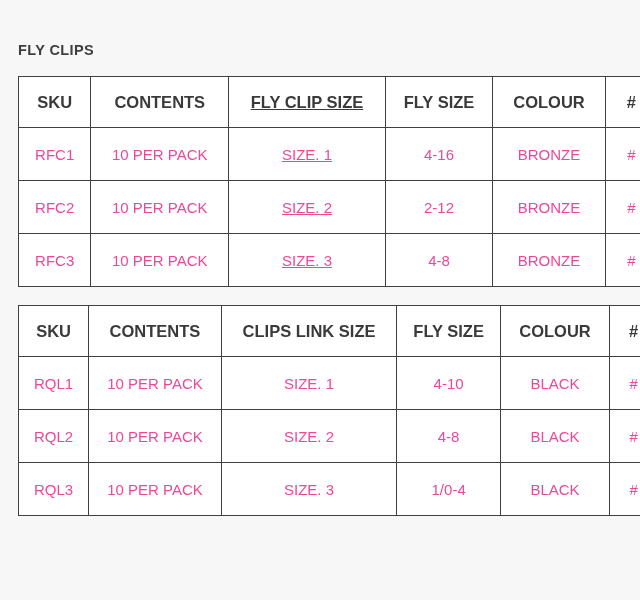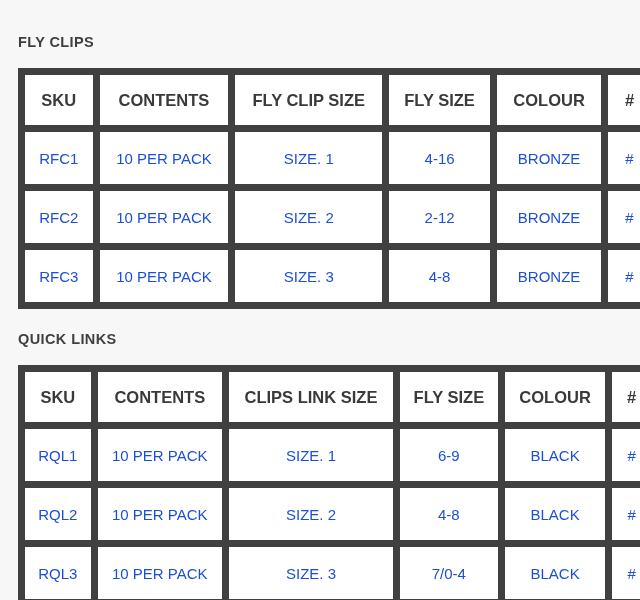--- a/index.html
+++ b/index.html
@@ -12,21 +12,21 @@
     background: #f7f7f7;
     font-family: "Liberation Sans", sans-serif;
     color: #3c3c3c;
     overflow: hidden;
   }
   .page {
     position: relative;
     width: 640px;
     height: 600px;
     box-sizing: border-box;
-    padding: 8px 0 0 18px;
+    padding: 16px 0 0 18px;
   }
   .section-title {
     font-size: 14.5px;
     font-weight: bold;
     letter-spacing: 0.4px;
     color: #3f3f3f;
     margin: 0;
   }
   .title-fly {
     padding-top: 26px;
@@ -35,44 +35,44 @@
     padding-top: 22px;
   }
   table.spec {
     border-collapse: collapse;
     margin-top: 18px;
     background: #ffffff;
     table-layout: fixed;
   }
   table.spec th,
   table.spec td {
-    border: 7px solid #404040;
+    border: 1px solid #404040;
     background: #ffffff;
     text-align: center;
     vertical-align: middle;
     white-space: nowrap;
   }
   table.spec th {
     font-size: 16.5px;
     font-weight: bold;
     color: #3a3a3a;
     height: 50px;
     padding: 0 12px;
   }
   table.spec td {
     font-size: 15px;
     font-weight: normal;
-    color: #1d4ed8;
+    color: #ec4899;
     height: 52px;
     padding: 0 12px;
   }
   
   .t-fly .c0 { width: 62px; }
   .t-fly .c1 { width: 144px; }
-  .t-fly .c2 { width: 166px; }
+  .t-fly .c2 { width: 166px; text-decoration: underline; }
   .t-fly .c3 { width: 104px; }
   .t-fly .c4 { width: 116px; }
   .t-fly .c5 { width: 60px; }
   
   .t-quick .c0 { width: 62px; }
   .t-quick .c1 { width: 140px; }
   .t-quick .c2 { width: 200px; }
   .t-quick .c3 { width: 100px; }
   .t-quick .c4 { width: 120px; }
   .t-quick .c5 { width: 60px; }
@@ -122,56 +122,55 @@
           <td class="c1">10 PER PACK</td>
           <td class="c2">SIZE. 3</td>
           <td class="c3">4-8</td>
           <td class="c4">BRONZE</td>
           <td class="c5">#</td>
         </tr>
       </tbody>
     </table>
   </div>
 
-  <h2 class="section-title title-quick">QUICK LINKS</h2>
 
   <div class="clip">
     <table class="spec t-quick">
       <thead>
         <tr>
           <th class="c0">SKU</th>
           <th class="c1">CONTENTS</th>
           <th class="c2">CLIPS LINK SIZE</th>
           <th class="c3">FLY SIZE</th>
           <th class="c4">COLOUR</th>
           <th class="c5">#</th>
         </tr>
       </thead>
       <tbody>
         <tr>
           <td class="c0">RQL1</td>
           <td class="c1">10 PER PACK</td>
           <td class="c2">SIZE. 1</td>
-          <td class="c3">6-9</td>
+          <td class="c3">4-10</td>
           <td class="c4">BLACK</td>
           <td class="c5">#</td>
         </tr>
         <tr>
           <td class="c0">RQL2</td>
           <td class="c1">10 PER PACK</td>
           <td class="c2">SIZE. 2</td>
           <td class="c3">4-8</td>
           <td class="c4">BLACK</td>
           <td class="c5">#</td>
         </tr>
         <tr>
           <td class="c0">RQL3</td>
           <td class="c1">10 PER PACK</td>
           <td class="c2">SIZE. 3</td>
-          <td class="c3">7/0-4</td>
+          <td class="c3">1/0-4</td>
           <td class="c4">BLACK</td>
           <td class="c5">#</td>
         </tr>
       </tbody>
     </table>
   </div>
 
 </div>
 
 </body></html>

